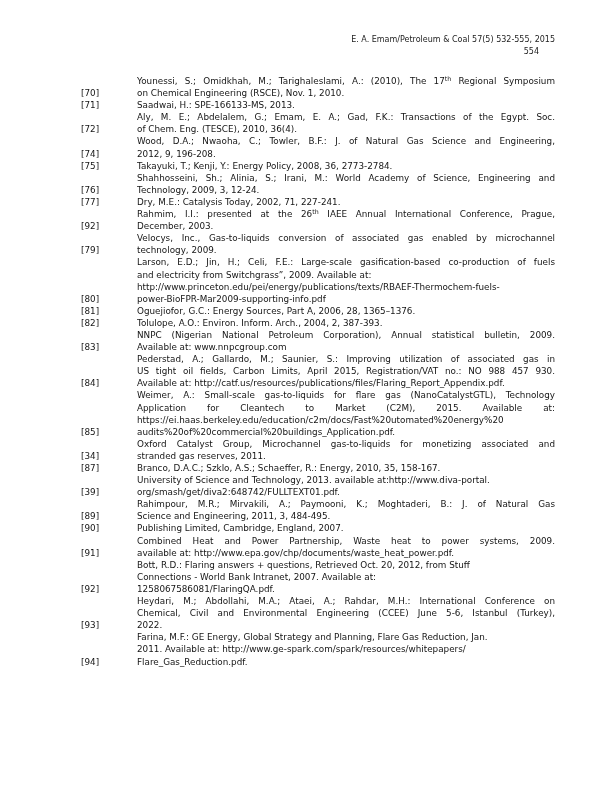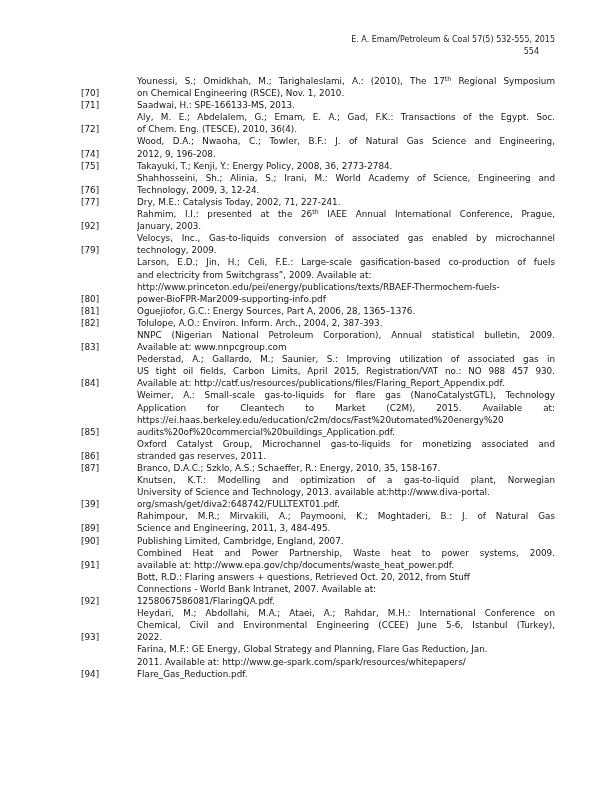--- a/index.html
+++ b/index.html
@@ -96,21 +96,21 @@
     <div class="ref-num">[77]</div>
     <div class="ref-text">
           <div class="line">Dry, M.E.: Catalysis Today, 2002, 71, 227-241.</div>
         </div>
   </div>
 
   <div class="ref-row">
     <div class="ref-num">[92]</div>
     <div class="ref-text">
           <div class="line jline">Rahmim, I.I.: presented at the 26<span class="sup">th</span> IAEE Annual International Conference, Prague,</div>
-          <div class="line">January, 2003.</div>
+          <div class="line">December, 2003.</div>
         </div>
   </div>
 
   <div class="ref-row">
     <div class="ref-num">[79]</div>
     <div class="ref-text">
           <div class="line jline">Velocys, Inc., Gas-to-liquids conversion of associated gas enabled by microchannel</div>
           <div class="line">technology, 2009.</div>
         </div>
   </div>
@@ -160,38 +160,37 @@
     <div class="ref-num">[85]</div>
     <div class="ref-text">
           <div class="line jline">Weimer, A.: Small-scale gas-to-liquids for flare gas (NanoCatalystGTL), Technology</div>
           <div class="line jline">Application for Cleantech to Market (C2M), 2015. Available at:</div>
           <div class="line">https://ei.haas.berkeley.edu/education/c2m/docs/Fast%20utomated%20energy%20</div>
           <div class="line">audits%20of%20commercial%20buildings_Application.pdf.</div>
         </div>
   </div>
 
   <div class="ref-row">
-    <div class="ref-num">[86]</div>
+    <div class="ref-num">[34]</div>
     <div class="ref-text">
           <div class="line jline">Oxford Catalyst Group, Microchannel gas-to-liquids for monetizing associated and</div>
           <div class="line">stranded gas reserves, 2011.</div>
         </div>
   </div>
 
   <div class="ref-row">
     <div class="ref-num">[87]</div>
     <div class="ref-text">
           <div class="line">Branco, D.A.C.; Szklo, A.S.; Schaeffer, R.: Energy, 2010, 35, 158-167.</div>
         </div>
   </div>
 
   <div class="ref-row">
     <div class="ref-num">[39]</div>
     <div class="ref-text">
-          <div class="line jline">Knutsen, K.T.: Modelling and optimization of a gas-to-liquid plant, Norwegian</div>
           <div class="line">University of Science and Technology, 2013. available at:http://www.diva-portal.</div>
           <div class="line">org/smash/get/diva2:648742/FULLTEXT01.pdf.</div>
         </div>
   </div>
 
   <div class="ref-row">
     <div class="ref-num">[89]</div>
     <div class="ref-text">
           <div class="line jline">Rahimpour, M.R.; Mirvakili, A.; Paymooni, K.; Moghtaderi, B.: J. of Natural Gas</div>
           <div class="line">Science and Engineering, 2011, 3, 484-495.</div>

